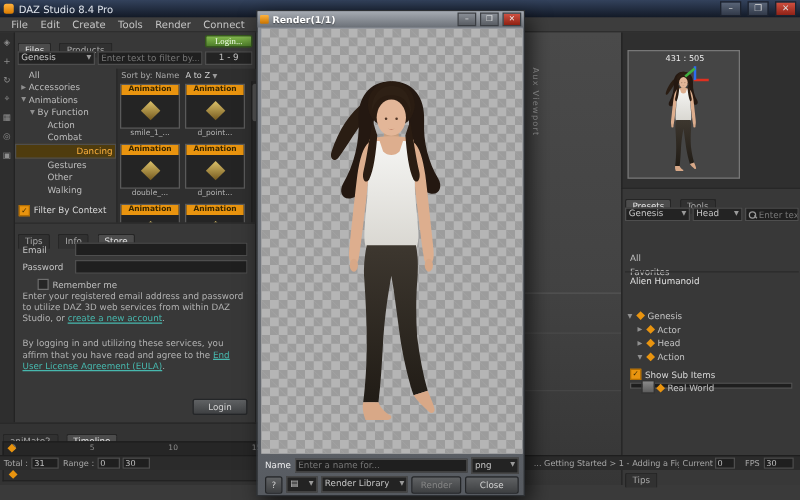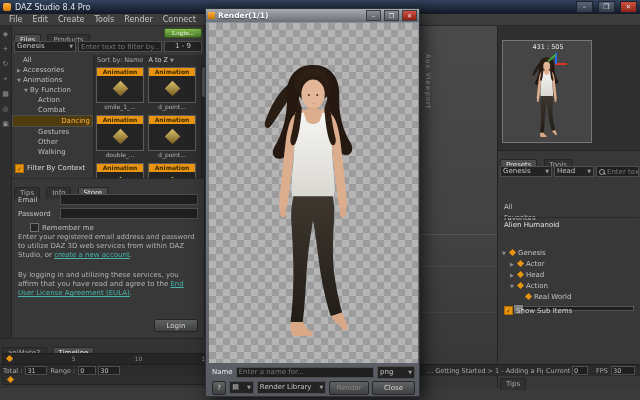--- a/index.html
+++ b/index.html
@@ -354,29 +354,29 @@
       <div class="tree-row" style="padding-left:10px">
           <span class="caret">▶</span>
           <span class="odia"></span>
           <span>Head</span>
         </div>
       <div class="tree-row" style="padding-left:10px">
           <span class="caret">▼</span>
           <span class="odia"></span>
           <span>Action</span>
         </div>
-      <div class="tree-row" style="padding-left:18px">
-          <span class="caret"></span>
-          <span class="odia"></span>
-          <span>Real World</span>
-        </div>
       <div class="tree-row" style="padding-left:4px;margin-top:3px">
         <span class="chk on">✓</span>
         <span style="margin-left:3px;color:#d8d8d8">Show Sub Items</span>
       </div>
+      <div class="tree-row" style="padding-left:18px">
+          <span class="caret"></span>
+          <span class="odia"></span>
+          <span>Real World</span>
+        </div>
     </div>
     <div class="abs" style="left:2px;top:220px">
       <span class="ptab">Tips</span>
     </div>
   </div>
 
   <div class="tlpane abs" style="left:0;top:338px;width:420px;height:50px">
     <div style="padding:1px 2px">
       <span class="ptab">aniMate2</span>
       <span class="ptab active">Timeline</span>

